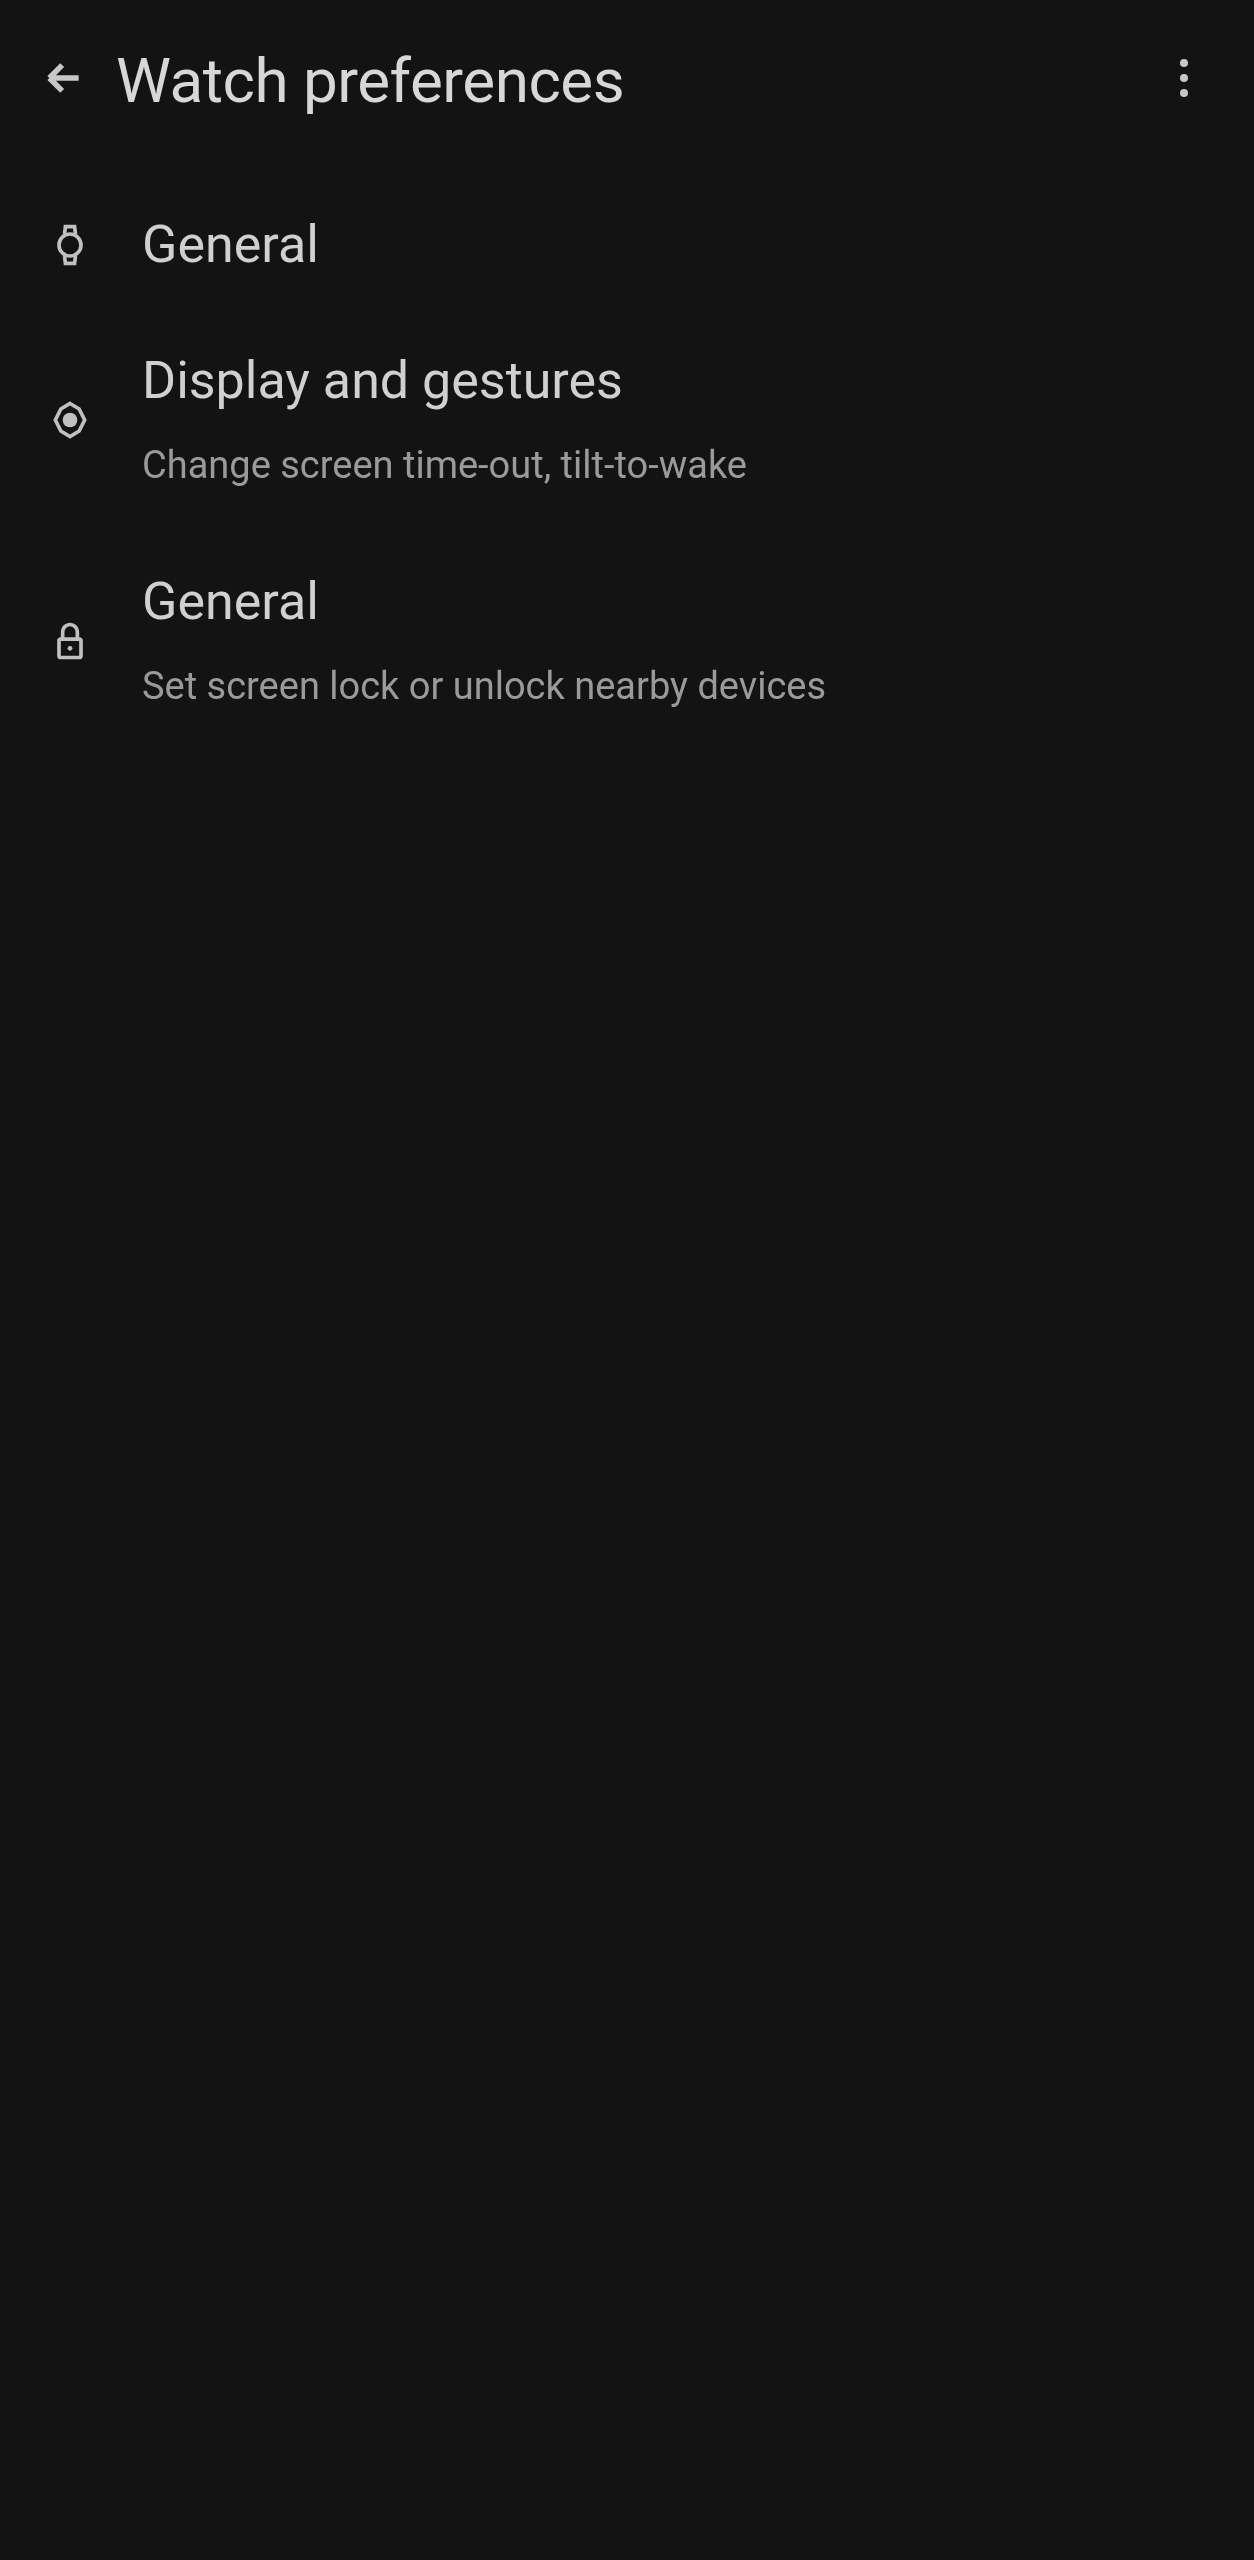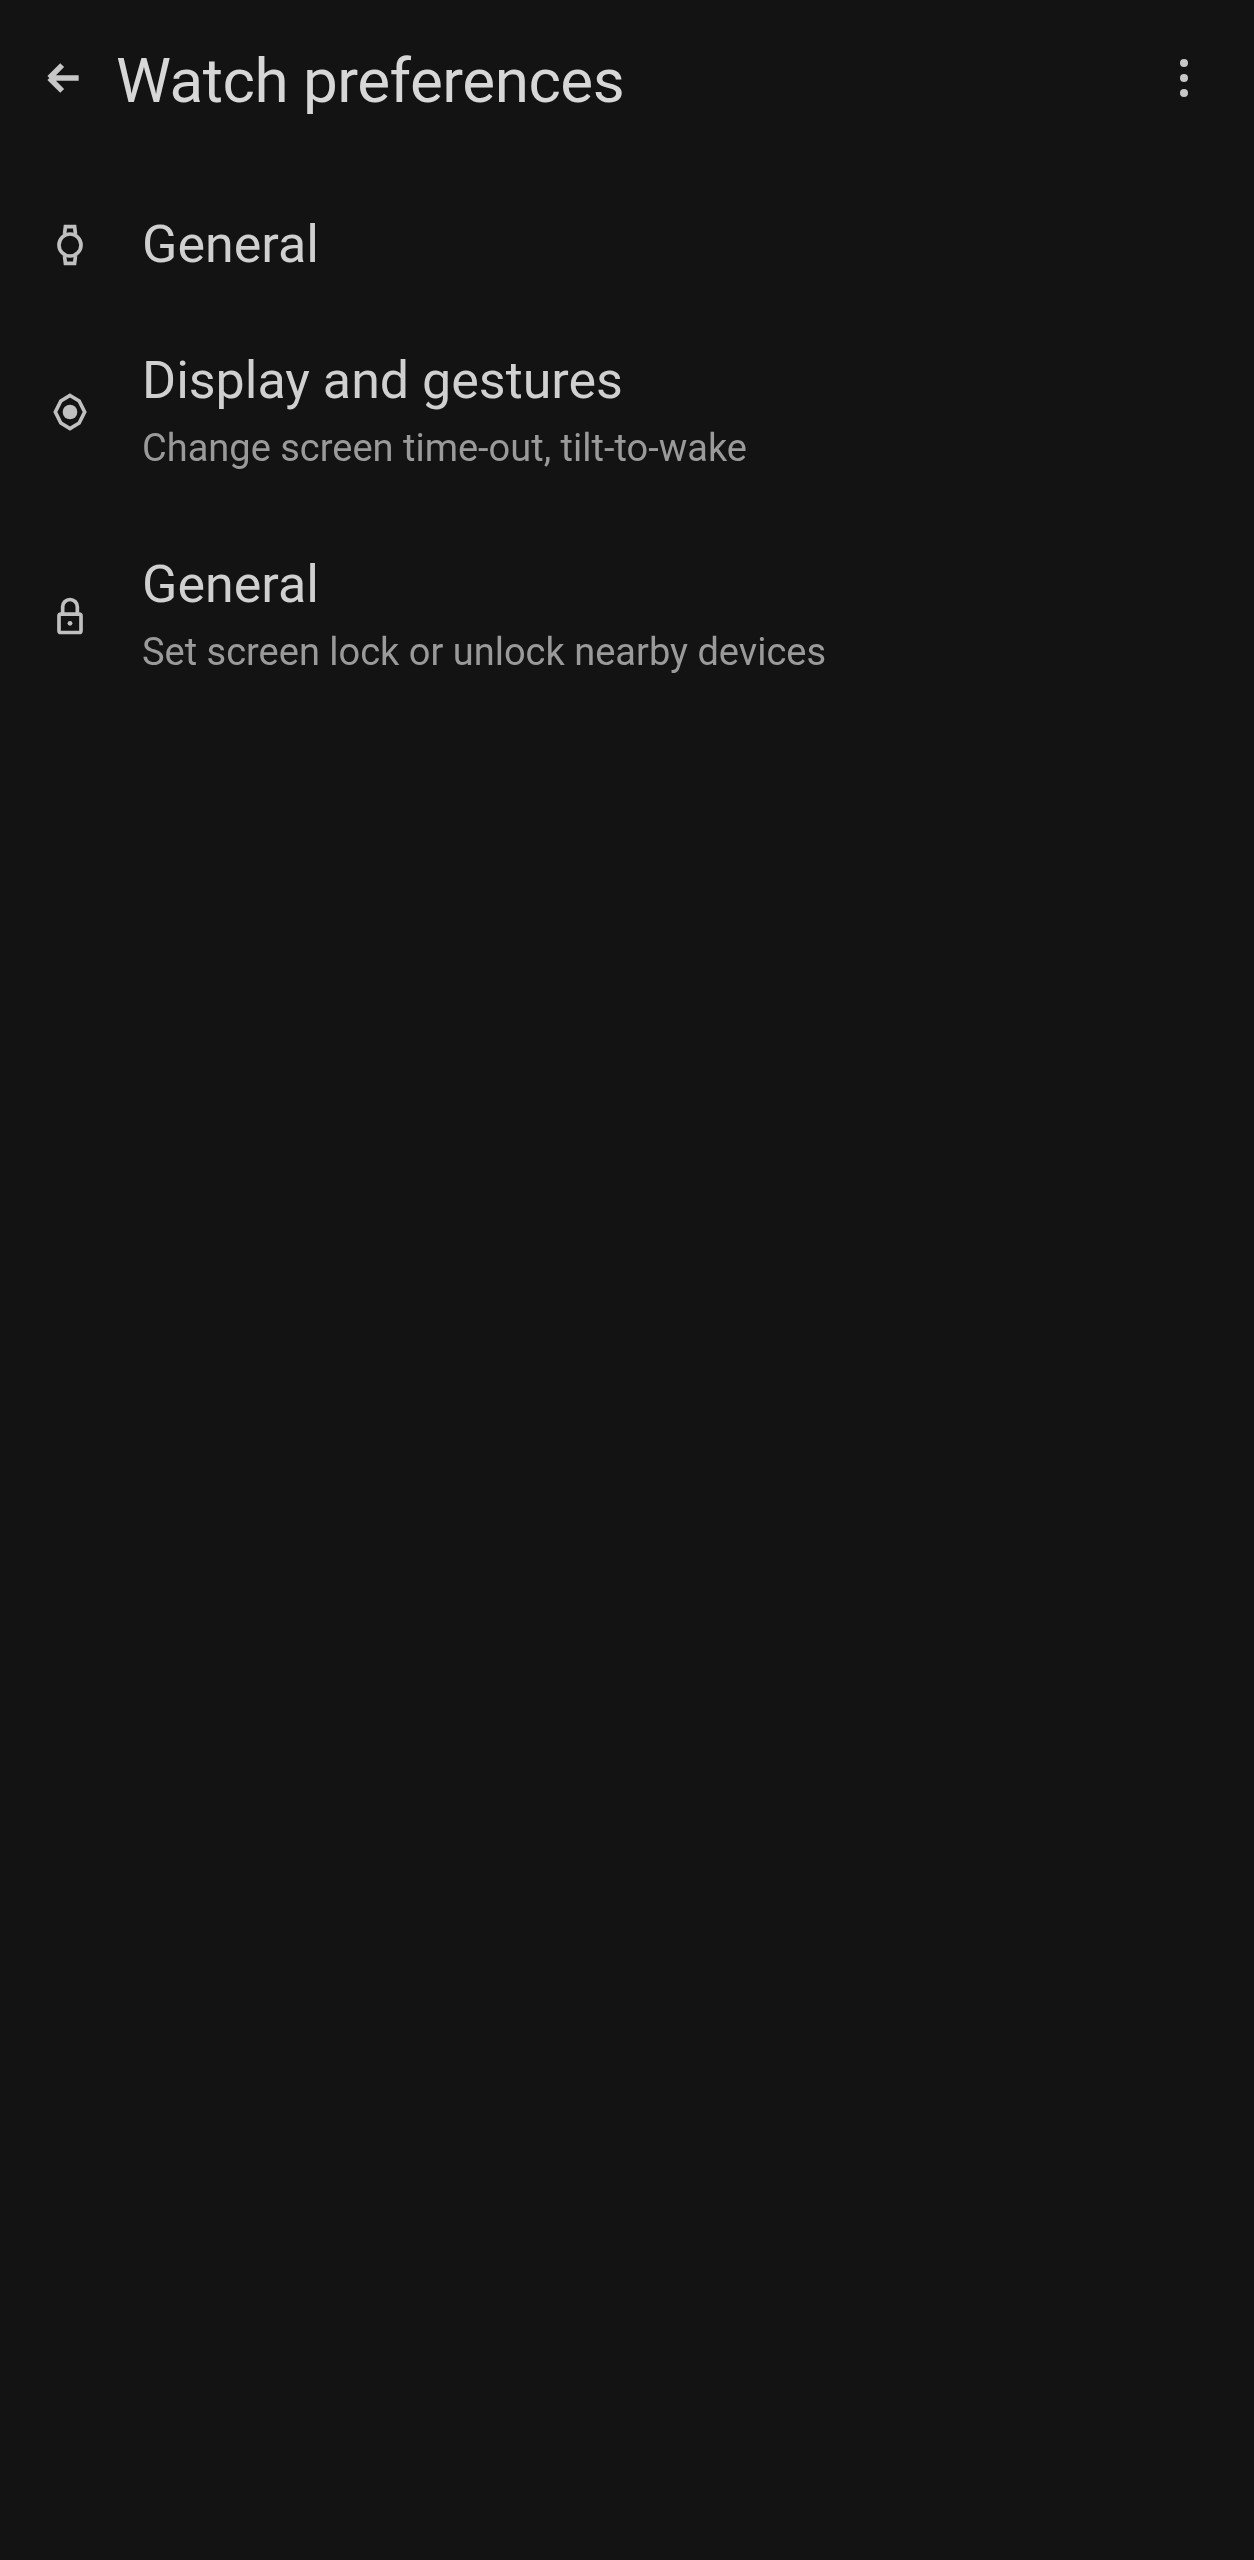--- a/index.html
+++ b/index.html
@@ -96,21 +96,21 @@
     .item-title {
       font-size: 52px;
       font-weight: 400;
       color: #d0d0d0;
       line-height: 1.2;
     }
     .item-subtitle {
       font-size: 38px;
       font-weight: 400;
       color: #9a9a9a;
-      margin-top: 12px;
+      margin-top: 29px;
       line-height: 1.3;
     }
   </style>
 </head>
 <body>
 
 <div class="header">
   <div class="back-button">
     <span>
       <svg viewBox="0 0 24 24">

